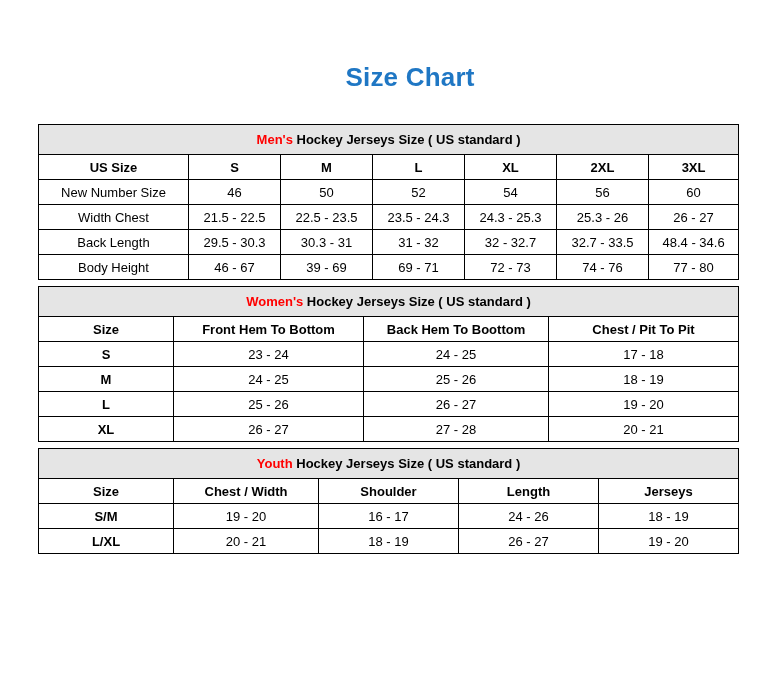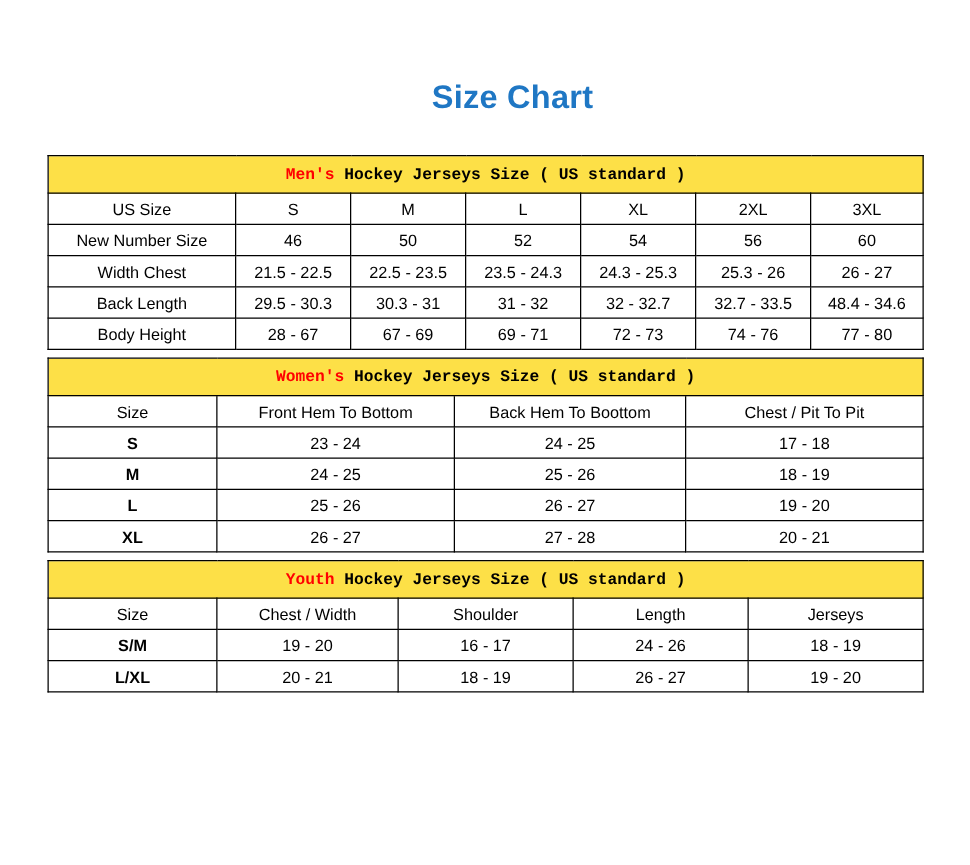--- a/index.html
+++ b/index.html
@@ -44,34 +44,33 @@
   table.sizes td, table.sizes th {
     border: 1px solid #000000;
     font-size: 13px;
     height: 25px;
     text-align: center;
     vertical-align: middle;
     padding: 0 2px;
     box-sizing: border-box;
   }
   .section-head {
-    background: #fde047;
+    background: #e5e5e5;
     font-size: 14.5px;
     font-weight: bold;
     height: 30px !important;
-    font-family: Liberation Mono, monospace;
   }
   .section-head .hl {
     color: #ff0000;
   }
   .rowlabel {
     font-weight: normal;
   }
   .hdr {
-    font-weight: normal;
+    font-weight: bold;
   }
   .sizecell {
     font-weight: bold;
   }
 </style>
 </head>
 <body>
 
 <div class="page">
 
@@ -124,22 +123,22 @@
           <td class="rowlabel">Back Length</td>
           <td>29.5 - 30.3</td>
           <td>30.3 - 31</td>
           <td>31 - 32</td>
           <td>32 - 32.7</td>
           <td>32.7 - 33.5</td>
           <td>48.4 - 34.6</td>
         </tr>
         <tr>
           <td class="rowlabel">Body Height</td>
-          <td>28 - 67</td>
-          <td>67 - 69</td>
+          <td>46 - 67</td>
+          <td>39 - 69</td>
           <td>69 - 71</td>
           <td>72 - 73</td>
           <td>74 - 76</td>
           <td>77 - 80</td>
         </tr>
       </tbody>
     </table>
 
     <div style="height:6px"></div>
 

